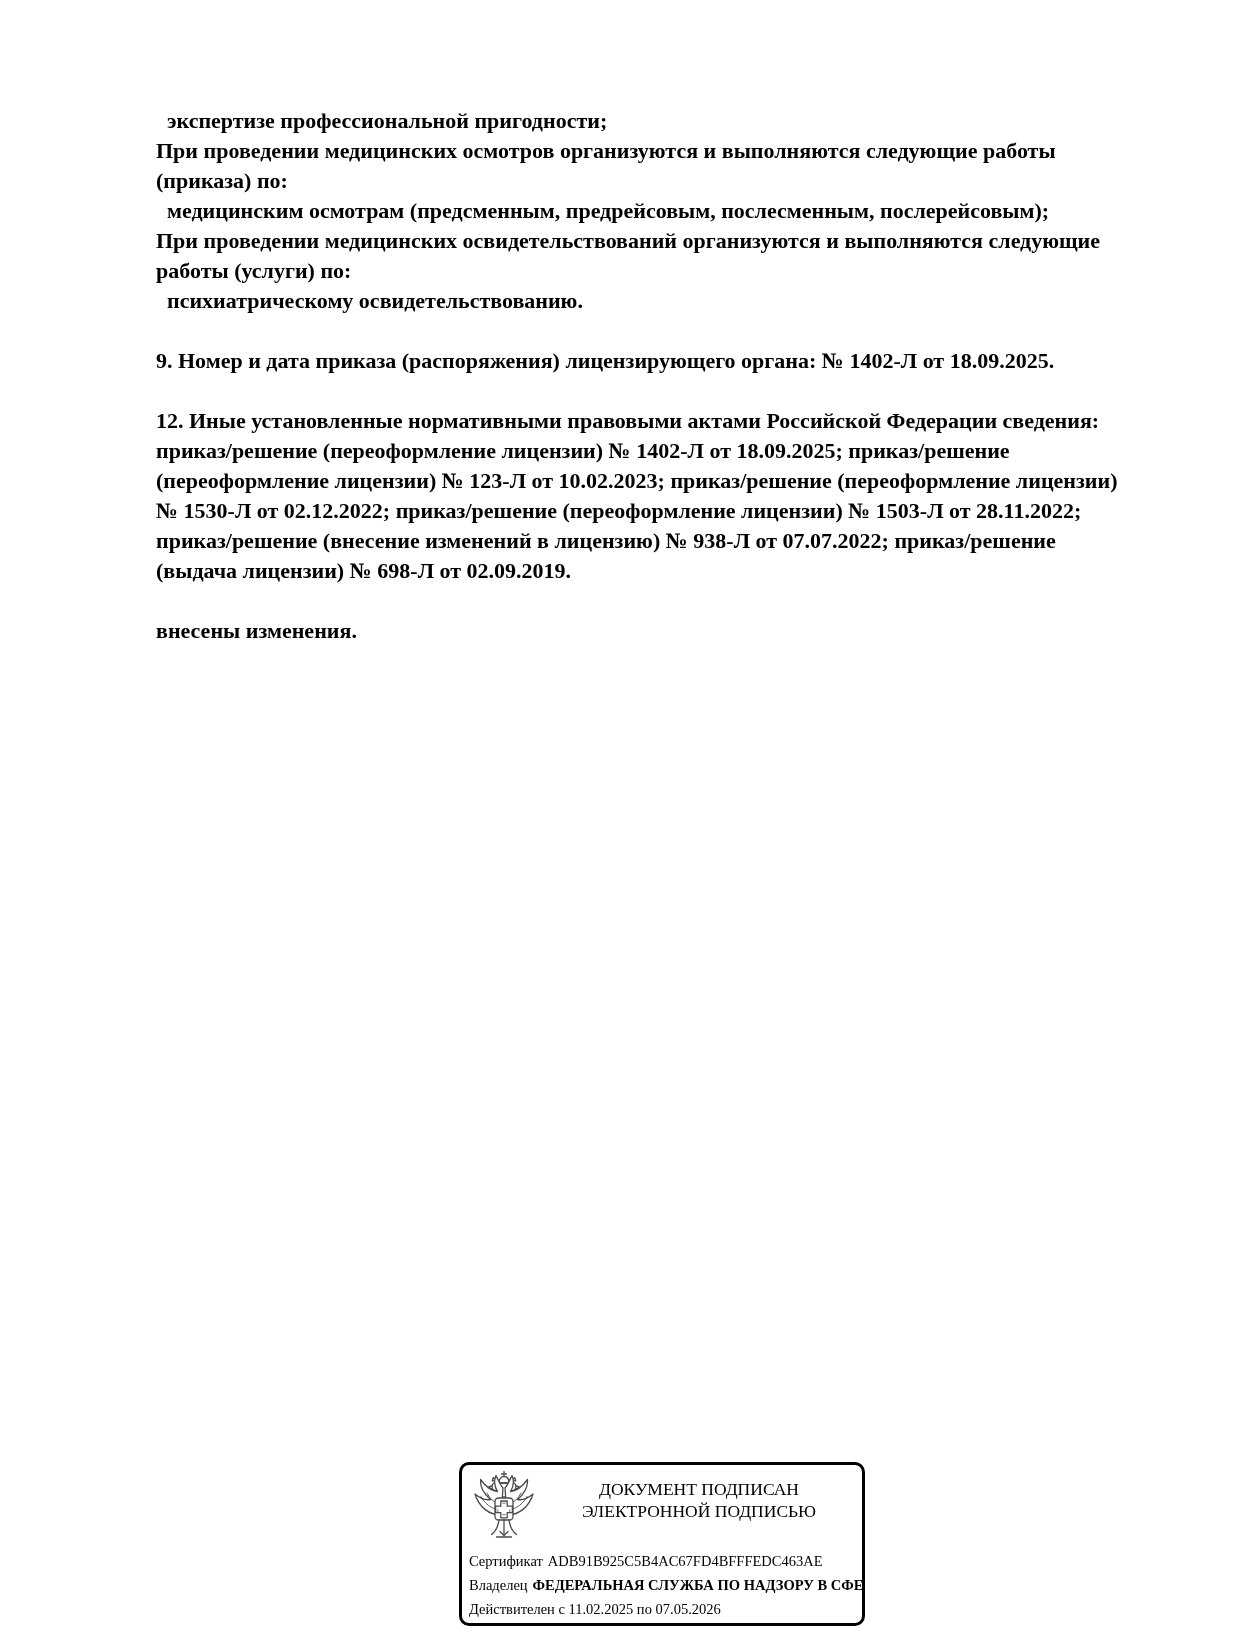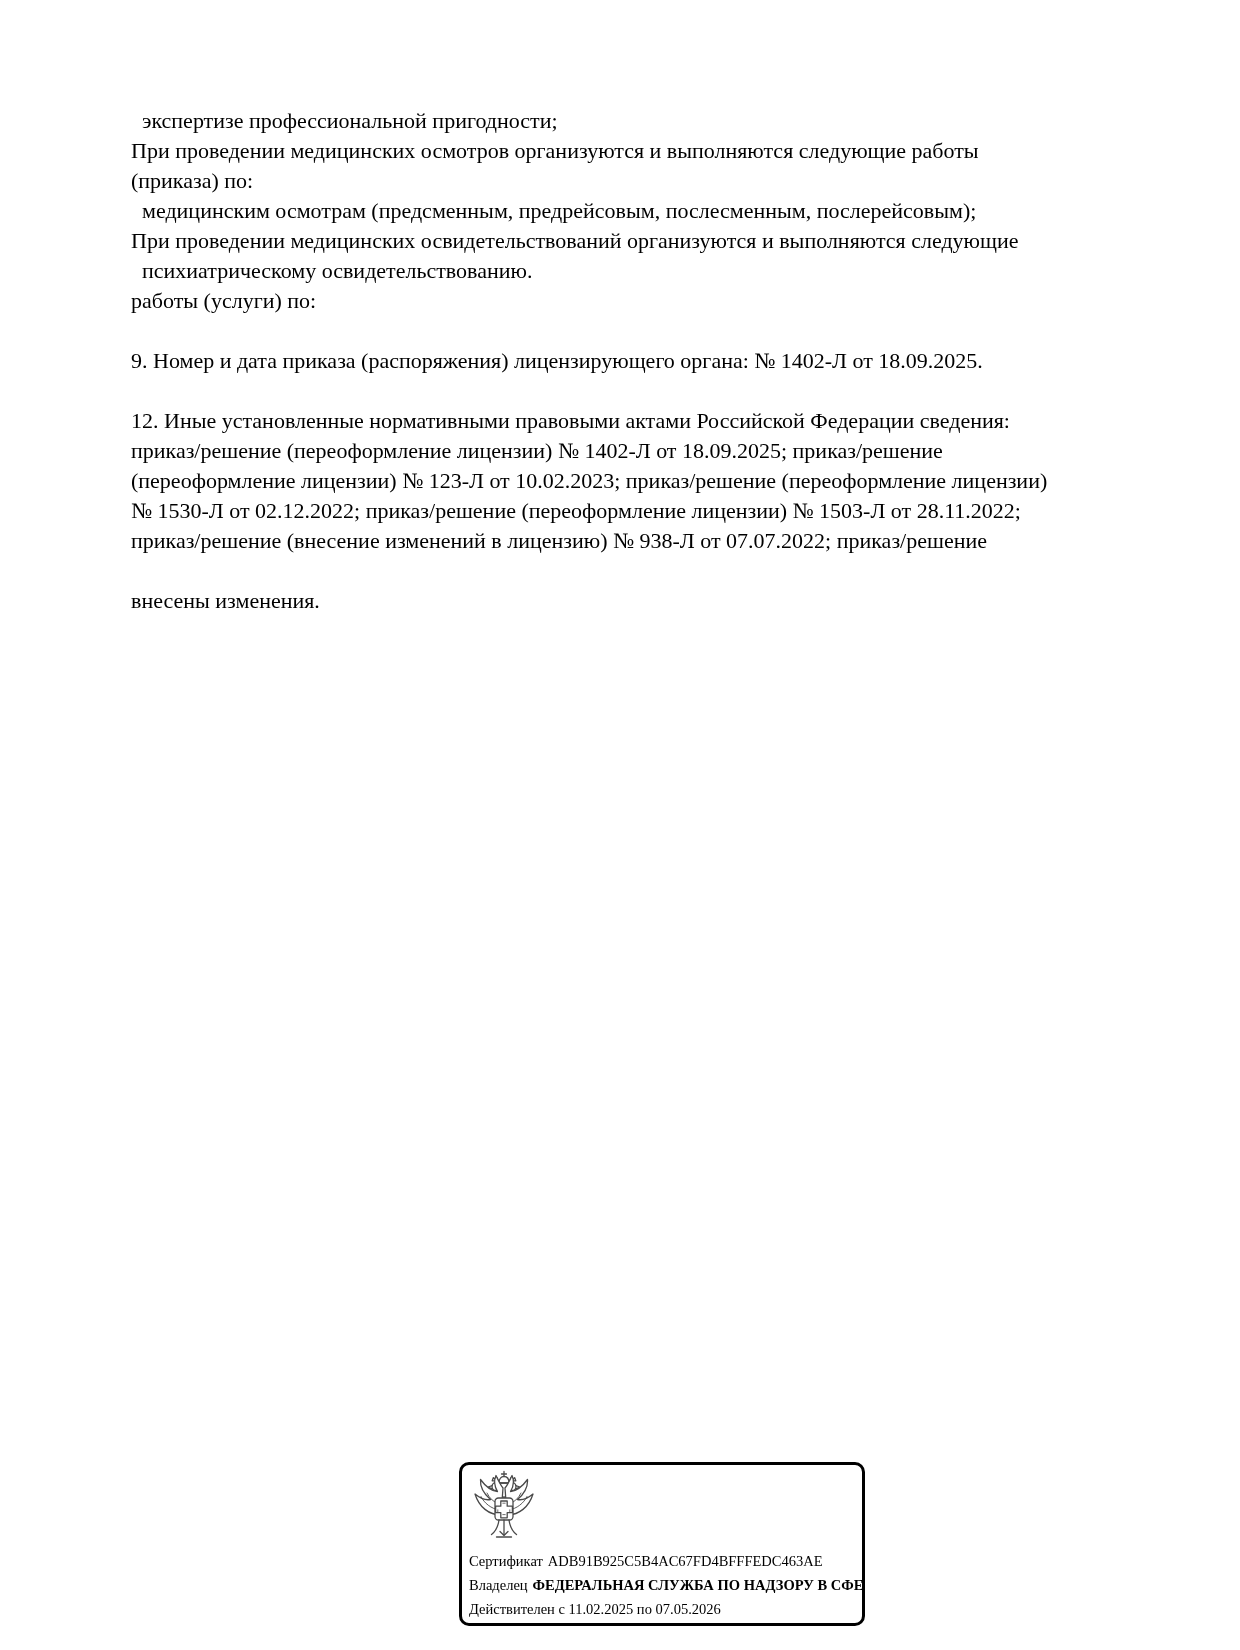--- a/index.html
+++ b/index.html
@@ -12,24 +12,25 @@
     position: relative;
     background: #ffffff;
     color: #000000;
     font-family: "Liberation Serif", serif;
     overflow: hidden;
   }
 
   
   .doc-text {
     position: absolute;
-    left: 131px;
+    left: 156px;
     top: 106px;
     font-size: 22px;
     line-height: 30px;
+    font-weight: bold;
   }
   .dline {
     height: 30px;
     white-space: pre;   
   }
 
   
   .stamp {
     position: absolute;
     left: 459px;
@@ -71,30 +72,31 @@
 </style>
 </head>
 <body>
 
 <div class="doc-text">
   <div class="dline">  экспертизе профессиональной пригодности;</div>
   <div class="dline">При проведении медицинских осмотров организуются и выполняются следующие работы</div>
   <div class="dline">(приказа) по:</div>
   <div class="dline">  медицинским осмотрам (предсменным, предрейсовым, послесменным, послерейсовым);</div>
   <div class="dline">При проведении медицинских освидетельствований организуются и выполняются следующие</div>
+  <div class="dline">работы (услуги) по:</div>
   <div class="dline">  психиатрическому освидетельствованию.</div>
-  <div class="dline">работы (услуги) по:</div>
   <div class="dline"></div>
   <div class="dline">9. Номер и дата приказа (распоряжения) лицензирующего органа: № 1402-Л от 18.09.2025.</div>
   <div class="dline"></div>
   <div class="dline">12. Иные установленные нормативными правовыми актами Российской Федерации сведения:</div>
   <div class="dline">приказ/решение (переоформление лицензии) № 1402-Л от 18.09.2025; приказ/решение</div>
   <div class="dline">(переоформление лицензии) № 123-Л от 10.02.2023; приказ/решение (переоформление лицензии)</div>
   <div class="dline">№ 1530-Л от 02.12.2022; приказ/решение (переоформление лицензии) № 1503-Л от 28.11.2022;</div>
   <div class="dline">приказ/решение (внесение изменений в лицензию) № 938-Л от 07.07.2022; приказ/решение</div>
+  <div class="dline">(выдача лицензии) № 698-Л от 02.09.2019.</div>
   <div class="dline"></div>
   <div class="dline">внесены изменения.</div>
 </div>
 
 <div class="stamp">
   <div class="stamp-row">
     <svg class="emblem" viewBox="0 0 64 70" aria-hidden="true">
       <g stroke="#4a4a4a" stroke-width="1.3" fill="#ffffff" stroke-linejoin="round" stroke-linecap="round">
 
         <path d="M32 1.5 v5 M29.5 4 h5" fill="none"></path>
@@ -121,20 +123,24 @@
         <rect x="23" y="28" width="18" height="22" rx="3.5"></rect>
 
         <path d="M28.8 31 h6.4 v5.2 h5.2 v6.4 h-5.2 v5.2 h-6.4 v-5.2 h-5.2 v-6.4 h5.2 z"></path>
         <path d="M30.8 33.2 h2.4 M30.8 44.6 h2.4 M25.8 39.8 v2.4 M37.8 39.8 v2.4" fill="none" stroke-width="0.8"></path>
 
         <path d="M27 50 C26 57 23.5 61.5 19.5 64.5 M32 50 v14.5 M37 50 C38 57 40.5 61.5 44.5 64.5" fill="none"></path>
         <path d="M28 61.5 l4 4 l4 -4" fill="none"></path>
         <path d="M24.5 67 h15" fill="none"></path>
       </g>
     </svg>
+    <div class="stamp-title">
+      <div>ДОКУМЕНТ ПОДПИСАН</div>
+      <div>ЭЛЕКТРОННОЙ ПОДПИСЬЮ</div>
+    </div>
   </div>
   <div class="stamp-fields">
     <div>
       <span class="fld-label">Сертификат</span><span>ADB91B925C5B4AC67FD4BFFFEDC463AE</span>
     </div>
     <div>
       <span class="fld-label">Владелец</span><span class="owner-value">ФЕДЕРАЛЬНАЯ СЛУЖБА ПО НАДЗОРУ В СФЕРЕ ЗДРАВООХРАНЕНИЯ</span>
     </div>
     <div>Действителен с 11.02.2025 по 07.05.2026</div>
   </div>

